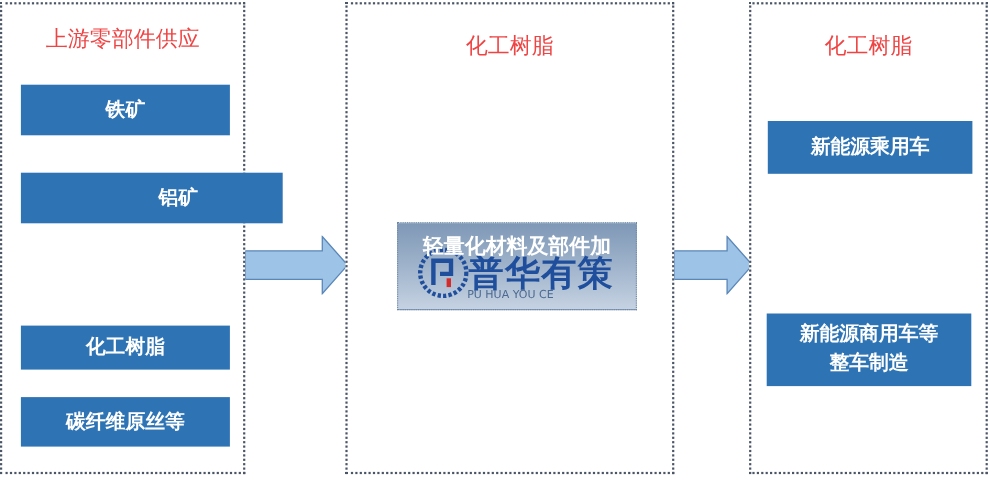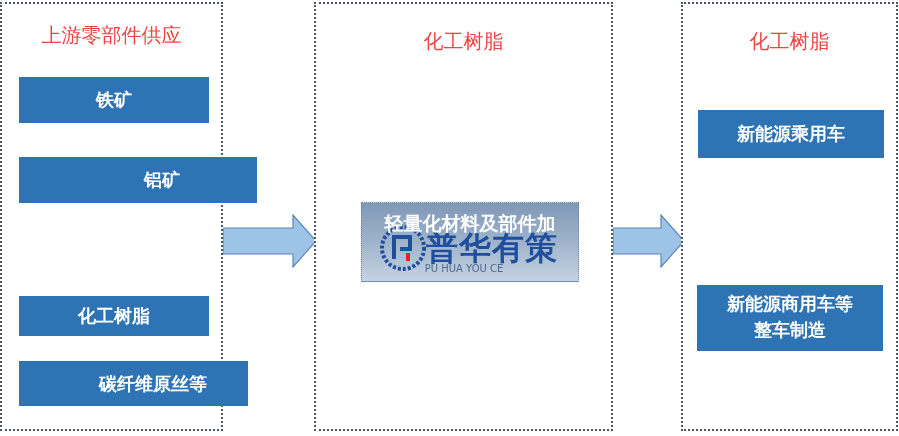--- a/index.html
+++ b/index.html
@@ -20,21 +20,21 @@
   .wm-sub { position:absolute; left:0; right:12px; top:60px; text-align:center; font-size:10px; color:#4d6a90; }
 </style>
 </head>
 <body>
 
 <div class="panel" style="left:0;top:2px;width:223px;height:429px;">
   <div class="panel-title" style="top:18px;">上游零部件供应</div>
   <div class="box" style="left:17px;top:73px;width:190px;height:46px;">铁矿</div>
   <div class="box" style="left:17px;top:153px;width:190px;height:46px;padding-left:48px;">铝矿</div>
   <div class="box" style="left:17px;top:292px;width:190px;height:40px;">化工树脂</div>
-  <div class="box" style="left:17px;top:357px;width:190px;height:45px;padding-left:39px;">碳纤维原丝等</div>
+  <div class="box" style="left:17px;top:357px;width:190px;height:45px;">碳纤维原丝等</div>
 </div>
 
 <svg class="arrow" style="left:223px;top:214px;" width="95" height="54" viewBox="0 0 95 54">
   <polygon points="0,14 70,14 70,1 93,27 70,53 70,40 0,40" fill="#9dc3e6" stroke="#5b87b8" stroke-width="1.2"></polygon>
 </svg>
 
 <div class="panel" style="left:314px;top:2px;width:299px;height:429px;">
   <div class="panel-title" style="top:24px;">化工树脂</div>
   <div class="mid-box">
     <div class="wm">

